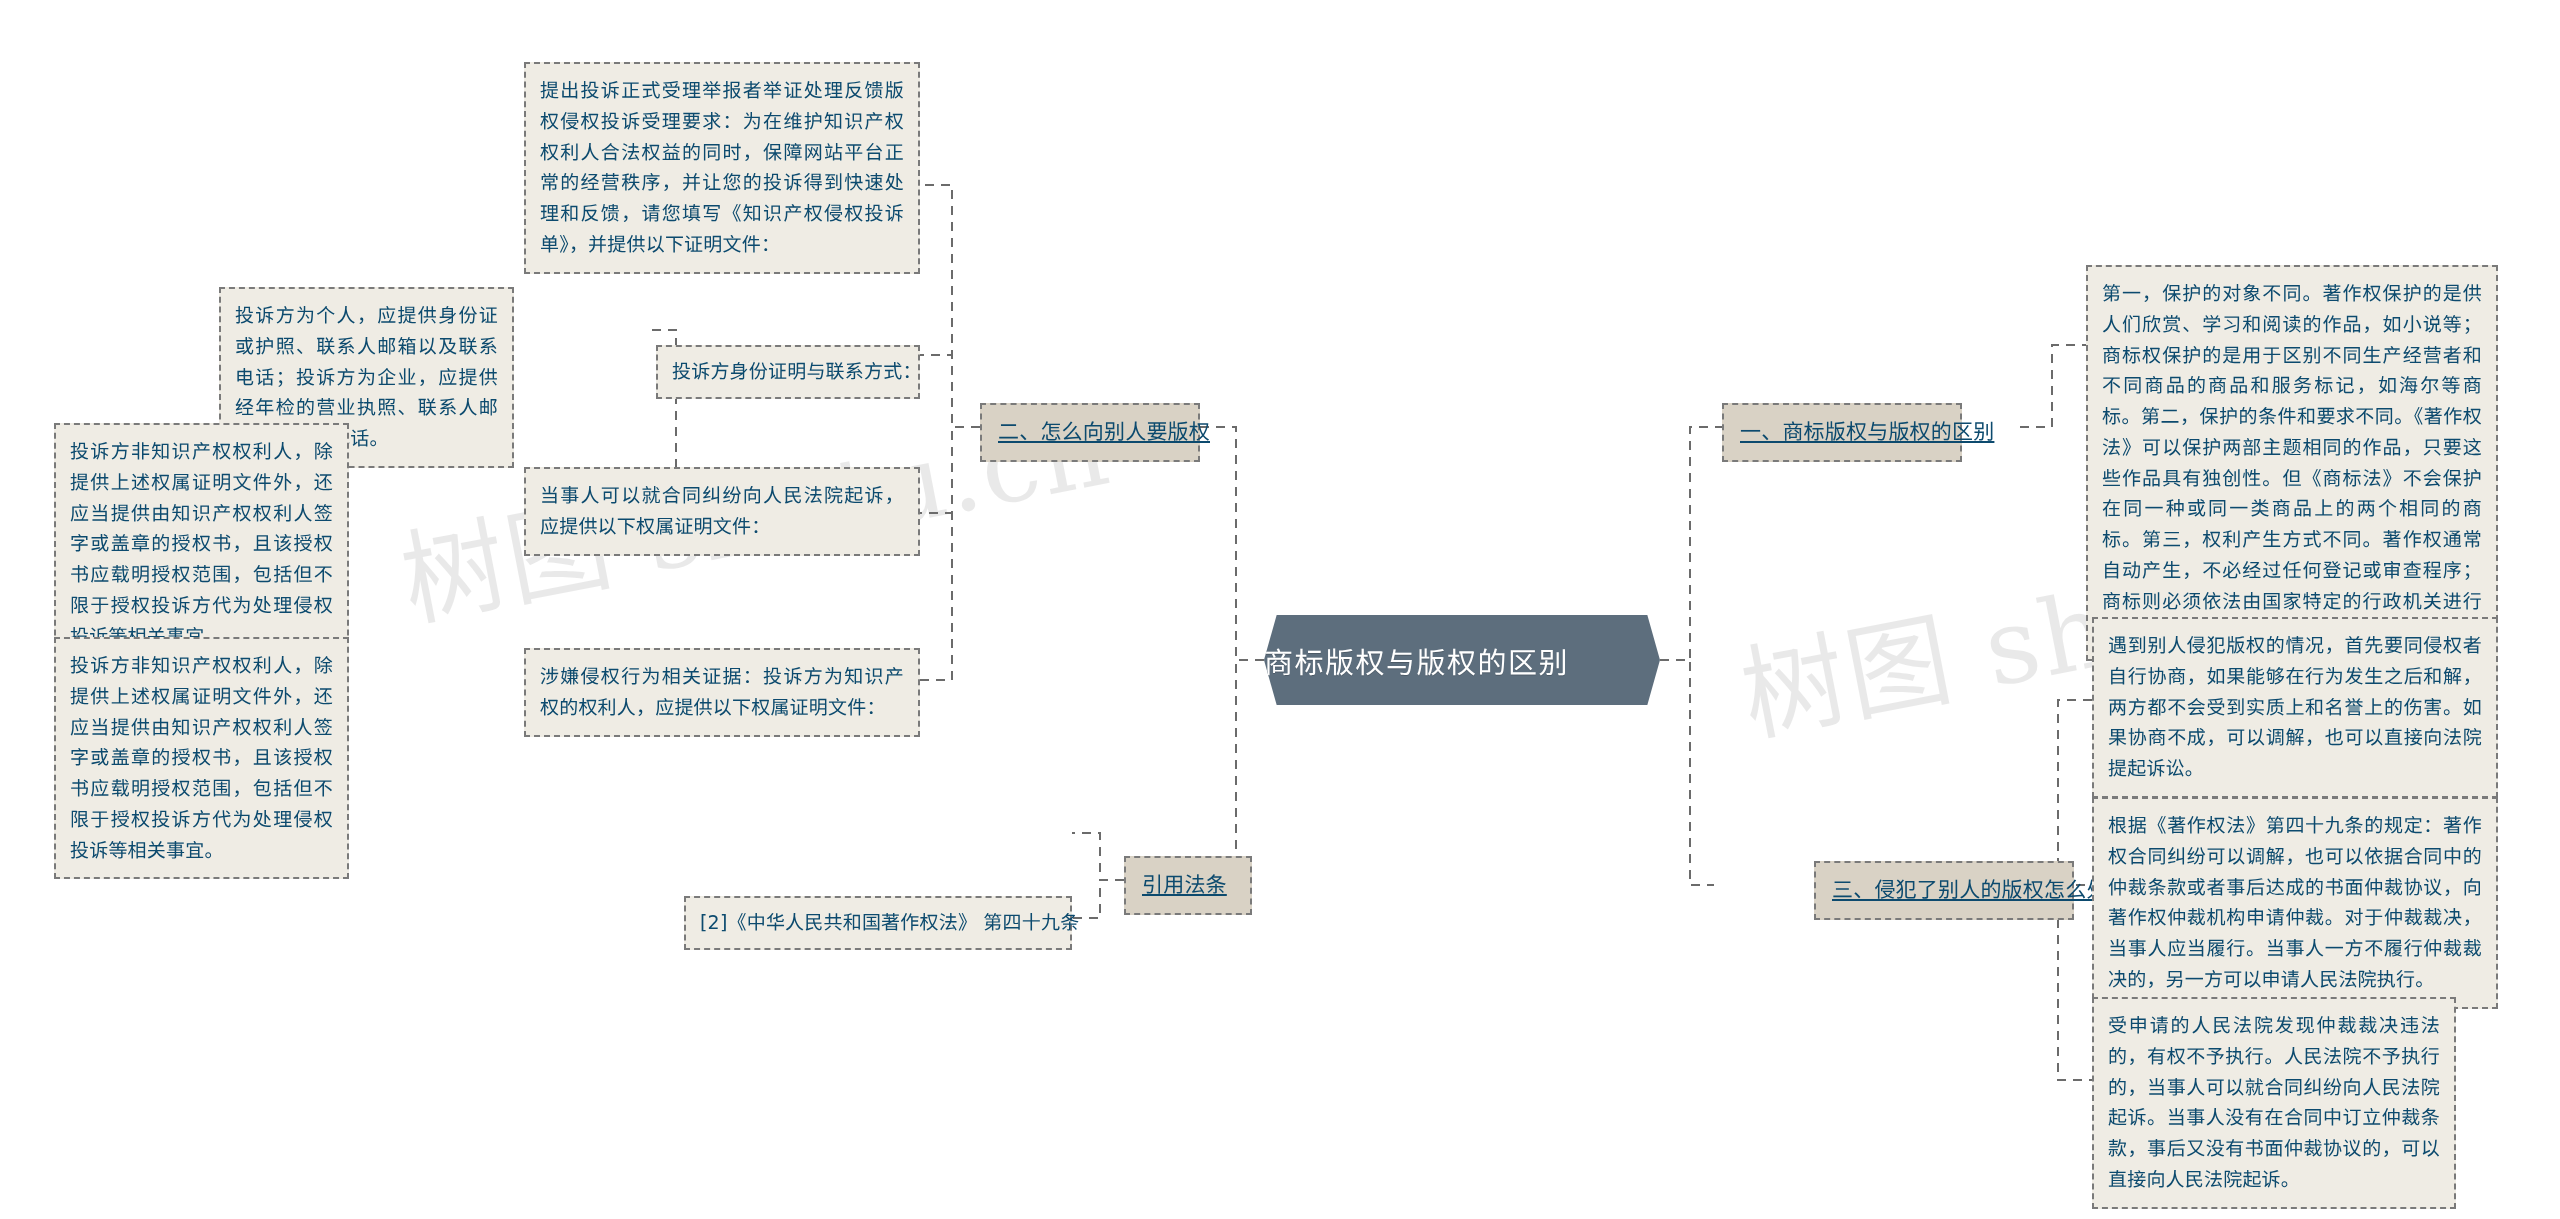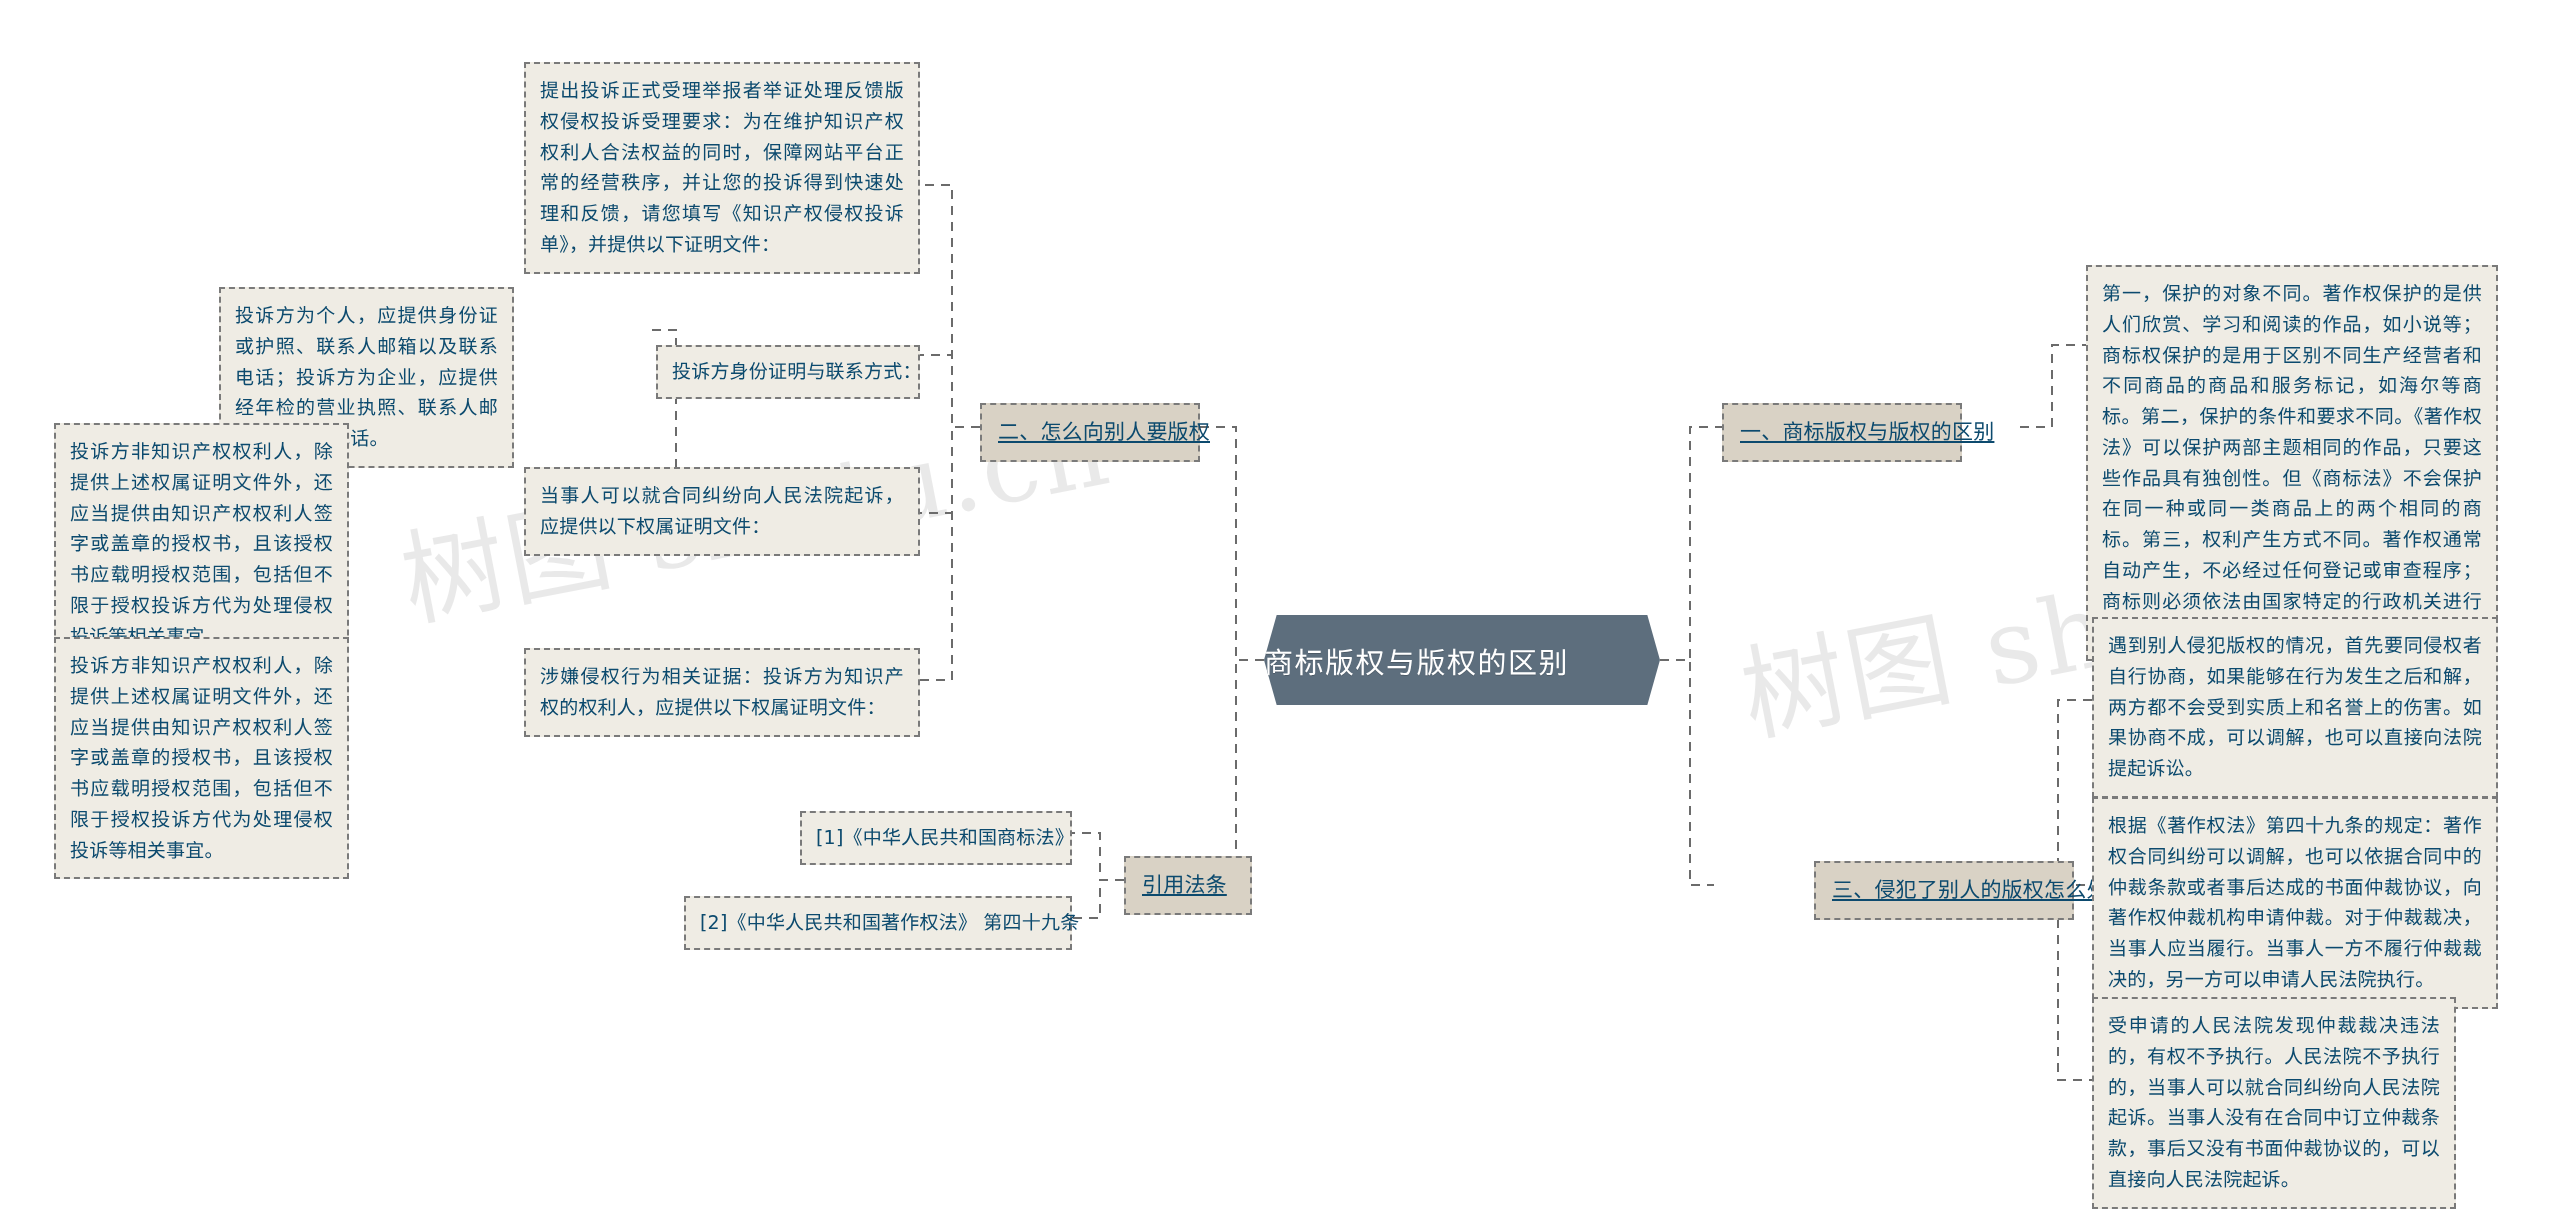--- a/index.html
+++ b/index.html
@@ -194,21 +194,18 @@
   </div>
 
   <div class="node leaf" style="left:54px; top:637px; width:295px;">
     <span>投诉方非知识产权权利人，除提供上述权属证明文件外，还应当提供由知识产权权利人签字或盖章的授权书，且该授权书应载明授权范围，包括但不限于授权投诉方代为处理侵权投诉等相关事宜。</span>
   </div>
 
   <div class="node branch" style="left:1124px; top:856px; width:128px;">
     <span>引用法条</span>
   </div>
 
-  <div class="node leaf one-line" style="left:800px; top:811px; width:272px;">
-    <span>[1]《中华人民共和国商标法》</span>
-  </div>
 
   <div class="node leaf one-line" style="left:684px; top:896px; width:388px;">
     <span>[2]《中华人民共和国著作权法》 第四十九条</span>
   </div>
 
 </div>
 
 </body></html>

